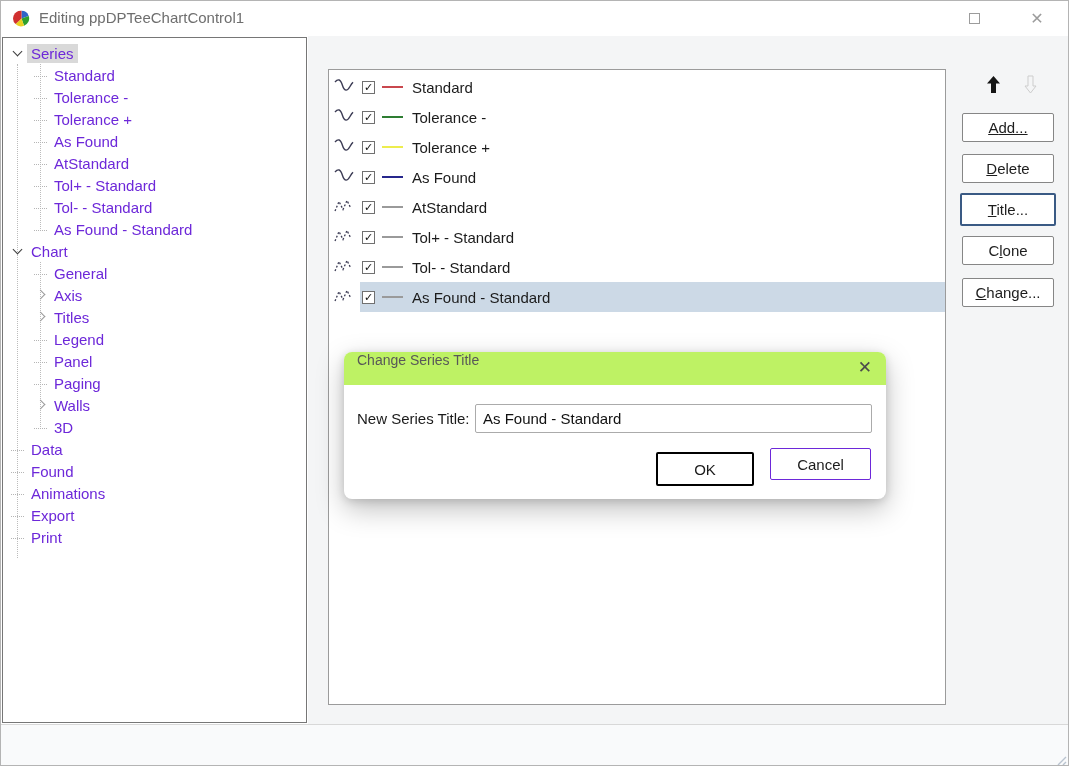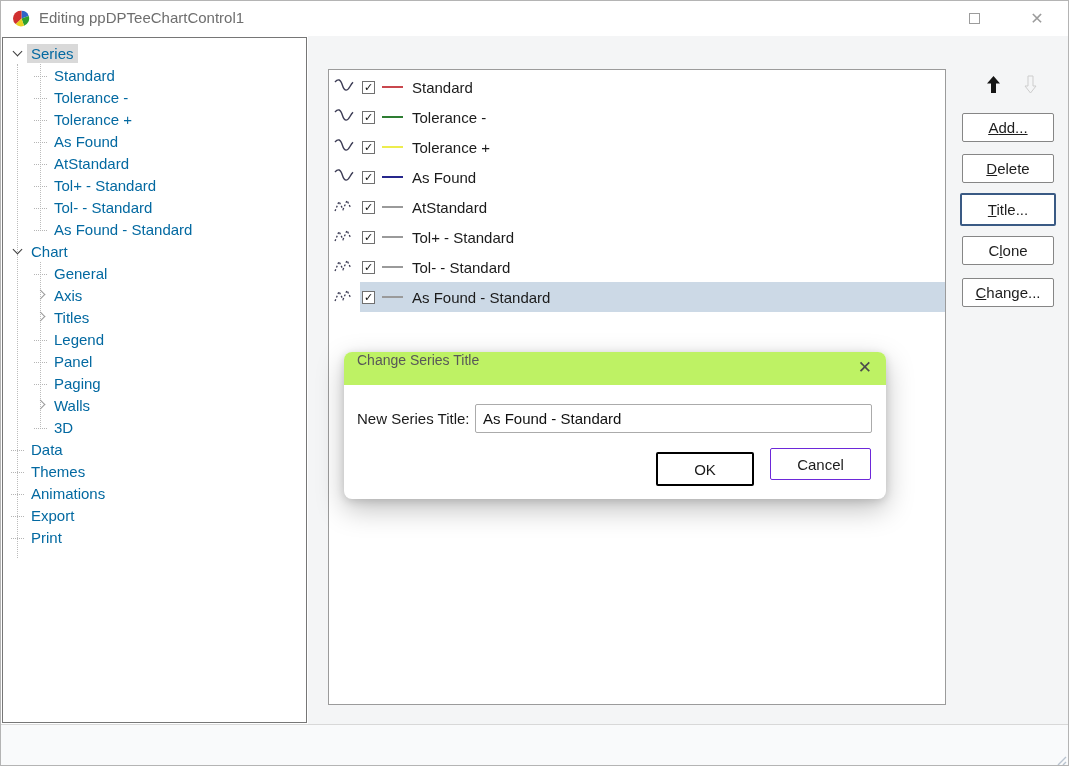--- a/index.html
+++ b/index.html
@@ -11,21 +11,21 @@
   .app-icon { position:absolute; left:12px; top:9px; width:17px; height:17px; }
   .win-title { position:absolute; left:38px; top:8px; font-size:15px; color:#6e6e6e; white-space:nowrap; }
   .caption-btn { position:absolute; top:0; width:46px; height:34px; display:flex; align-items:center; justify-content:center; color:#9c9c9c; }
   .btn-max { left:950px; }
   .btn-max .sq { width:11px; height:11px; border:1px solid #9c9c9c; }
   .btn-close-win { left:1013px; font-size:16px; }
 
   
   .tree-panel { position:absolute; left:1px; top:36px; width:305px; height:686px; background:#fff; border:1px solid #767676; overflow:hidden; }
   .tree { position:absolute; left:0; top:4px; width:100%; }
-  .tree-row { height:22px; display:flex; align-items:center; font-size:15px; color:#0369a1; white-space:nowrap; cursor:default; }
+  .tree-row { height:22px; display:flex; align-items:center; font-size:15px; color:#6d28d9; white-space:nowrap; cursor:default; }
   .chev { width:18px; height:18px; flex:0 0 18px; position:relative; }
   .chev.expanded::before { content:""; position:absolute; left:5px; top:4px; width:6px; height:6px;
       border-right:1.5px solid #3c3c3c; border-bottom:1.5px solid #3c3c3c; transform:rotate(45deg); }
   .chev.collapsed::before { content:""; position:absolute; left:5px; top:5px; width:6px; height:6px;
       border-right:1.5px solid #9a9a9a; border-bottom:1.5px solid #9a9a9a; transform:rotate(-45deg); }
   .chev.none::before { content:""; position:absolute; left:2px; top:10px; width:13px; border-top:1px dotted #b5b5b5; }
   .tree-label { padding:1px 4px; }
   .tree-label.sel { background:#d9d9d9; }
   .connector { position:absolute; width:0; border-left:1px dotted #bcbcbc; }
 
@@ -166,21 +166,21 @@
         <div class="tree-row" style="padding-left: 29px;">
     <span class="chev none"></span>
     <span class="tree-label">3D</span>
   </div>
         <div class="tree-row" style="padding-left: 6px;">
     <span class="chev none"></span>
     <span class="tree-label">Data</span>
   </div>
         <div class="tree-row" style="padding-left: 6px;">
     <span class="chev none"></span>
-    <span class="tree-label">Themes</span>
+    <span class="tree-label">Found</span>
   </div>
         <div class="tree-row" style="padding-left: 6px;">
     <span class="chev none"></span>
     <span class="tree-label">Animations</span>
   </div>
         <div class="tree-row" style="padding-left: 6px;">
     <span class="chev none"></span>
     <span class="tree-label">Export</span>
   </div>
         <div class="tree-row" style="padding-left: 6px;">

